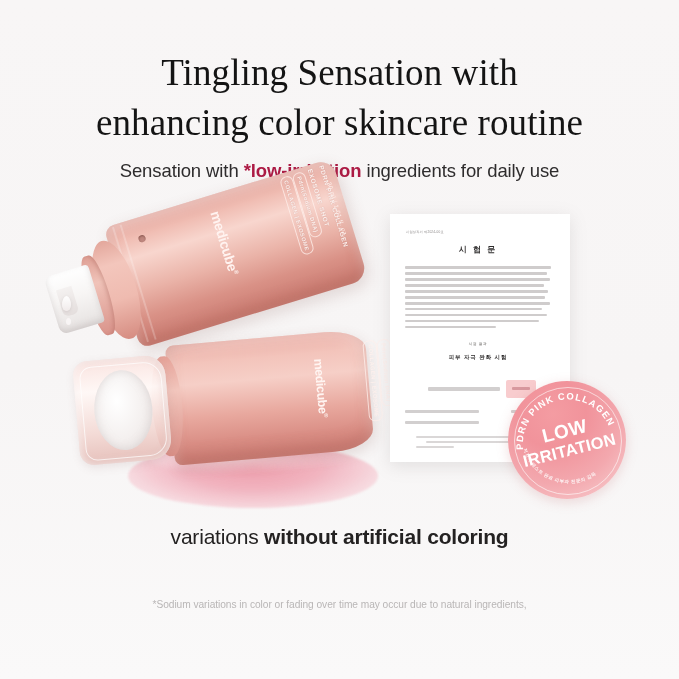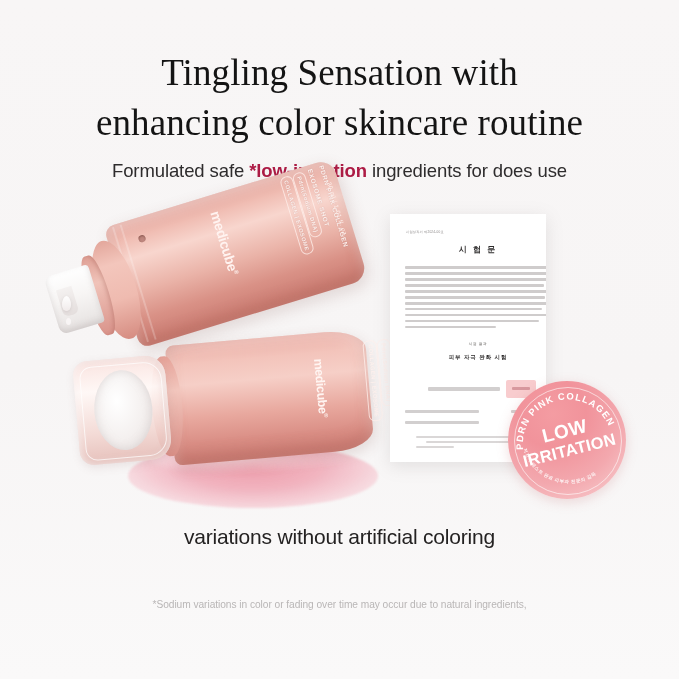--- a/index.html
+++ b/index.html
@@ -357,21 +357,21 @@
   .bl-brand sup {
     font-size: 5.5px;
     vertical-align: super;
   }
 
   
   .certificate {
     position: absolute;
     left: 390px;
     top: 28px;
-    width: 156px;
+    width: 180px;
     height: 248px;
     background: #ffffff;
     box-shadow: 0 4px 16px rgba(130,120,120,0.18);
     overflow: hidden;
   }
   .cert-meta {
     position: absolute;
     left: 16px;
     top: 16px;
     font-size: 3.2px;
@@ -570,21 +570,21 @@
     width: 679px;
     text-align: center;
   }
   .bc-line {
     font-size: 21px;
     color: #242222;
     line-height: 1.52;
     letter-spacing: -0.2px;
   }
   .bc-line .bold {
-    font-weight: 400;
+    font-weight: 700;
   }
 
   .disclaimer {
     position: absolute;
     top: 597px;
     left: 0;
     width: 679px;
     text-align: center;
     font-size: 10.2px;
     line-height: 1.62;
@@ -599,21 +599,21 @@
 <body>
 
 <div class="page">
 
   <div class="headline-block">
     <h1 class="headline">
       <span class="hl-line">Tingling Sensation with</span>
       <span class="hl-line">enhancing color skincare routine</span>
     </h1>
     <div class="subheadline">
-      <span>Formulated safe </span><span class="accent">*low-irritation</span><span> ingredients for does use</span>
+      <span>Sensation with </span><span class="accent">*low-irritation</span><span> ingredients for daily use</span>
     </div>
   </div>
 
   <div class="stage">
 
     <div class="puddle"></div>
     <div class="puddle-sheen"></div>
 
     <div class="bottle-lower">
       <div class="bl-body">

